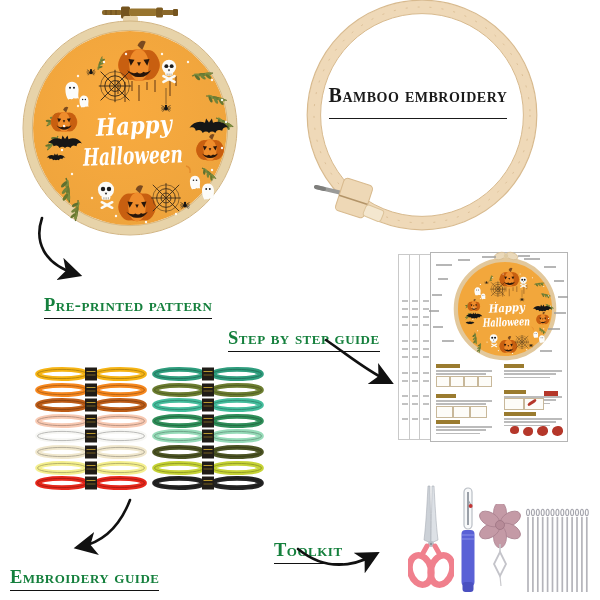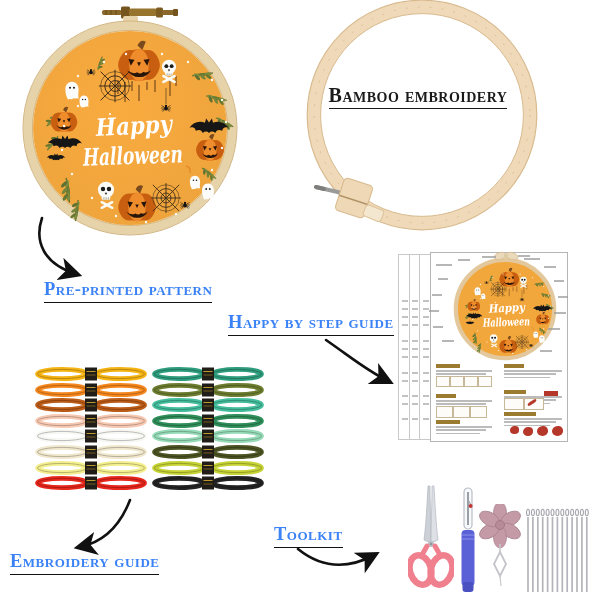--- a/index.html
+++ b/index.html
@@ -1,25 +1,25 @@
 <!DOCTYPE html>
 <html><head>
 <meta charset="utf-8">
 <style>
   html,body{margin:0;padding:0;background:#fff;}
   #stage{position:relative;width:600px;height:600px;background:#fff;overflow:hidden;
          font-family:"Liberation Serif",serif;}
   .abs{position:absolute;}
   .cap-label{font:600 18.5px/1.15 "Liberation Serif",serif;font-variant:small-caps;
-             letter-spacing:.5px;color:#3b82f6;}
+             letter-spacing:.5px;color:#15803d;margin-top:16px;}
   .cap-label .ul{display:inline-block;border-bottom:1.6px solid #121212;padding-bottom:2px;}
   .bamboo-text{text-align:center;color:#1a1a1a;}
   .bamboo-text .l1{font:600 20px/1.1 "Liberation Serif",serif;font-variant:small-caps;letter-spacing:.5px;}
   .bamboo-text .l2{font:700 25px/1.1 "Liberation Serif",serif;letter-spacing:1.5px;margin-top:7px;}
-  .bamboo-text .ul{display:inline-block;border-bottom:1.7px solid #1a1a1a;padding-bottom:2px;}
+  .bamboo-text .ul{display:inline-block;border-bottom:1.7px solid #1a1a1a;padding-bottom:12px;}
   #sheets{left:398px;top:250px;width:172px;height:192px;}
   .page{position:absolute;background:#fff;border:1px solid #bdbdbd;}
   .page.back{top:4px;width:120px;height:184px;border-color:#c9c9c9;}
   .page.front{left:32px;top:2px;width:136px;height:188px;border-color:#b5b5b5;}
   .mbar{position:absolute;height:2px;background:#9e9e9e;opacity:.75;}
   .mstrip{position:absolute;height:1.6px;background:#a8a8a8;opacity:.7;}
   .mh{position:absolute;height:4px;background:#9a7b2f;}
   .ml{position:absolute;height:1.5px;background:#bbb;}
   .mbox{position:absolute;background:#fdfcf8;border:1px solid #c8b89a;}
   .mred{position:absolute;background:#b5372a;border-radius:55% 45% 50% 50%;}
@@ -196,21 +196,21 @@
       <rect x="-15" y="-17" width="30" height="34" rx="4" fill="#eed8b6" stroke="#d8ba8e" stroke-width="1"></rect>
       <line x1="-15" y1="2" x2="15" y2="2" stroke="#b39468" stroke-width="1.5"></line>
     </g>
     <rect x="62" y="210" width="19" height="12" rx="3" fill="#f4e7cf" stroke="#dcc39a" transform="rotate(22 71 216)"></rect>
   </svg>
   <div class="abs bamboo-text" style="left:318px;top:84px;width:200px">
     <div class="l1"><span class="ul">Bamboo embroidery</span></div>
   </div>
 
   <div class="abs cap-label" style="left:228px;top:312px">
-    <span class="ul">Happy by step guide</span>
+    <span class="ul">Step by step guide</span>
   </div>
   <svg class="abs" style="left:300px;top:334px" width="110" height="60">
     <defs>
         <marker id="ah2" markerWidth="10" markerHeight="9" refX="6.5" refY="4.5" orient="auto">
       <path d="M0,0 L9,4.5 L0,9 L2.4,4.5 Z" fill="#111"></path>
         </marker>
       </defs>
     <path d="M26,6 C52,24 66,36 88,47" stroke="#111" stroke-width="2.6" fill="none" stroke-linecap="round" marker-end="url(#ah2)"></path>
   </svg>
 

